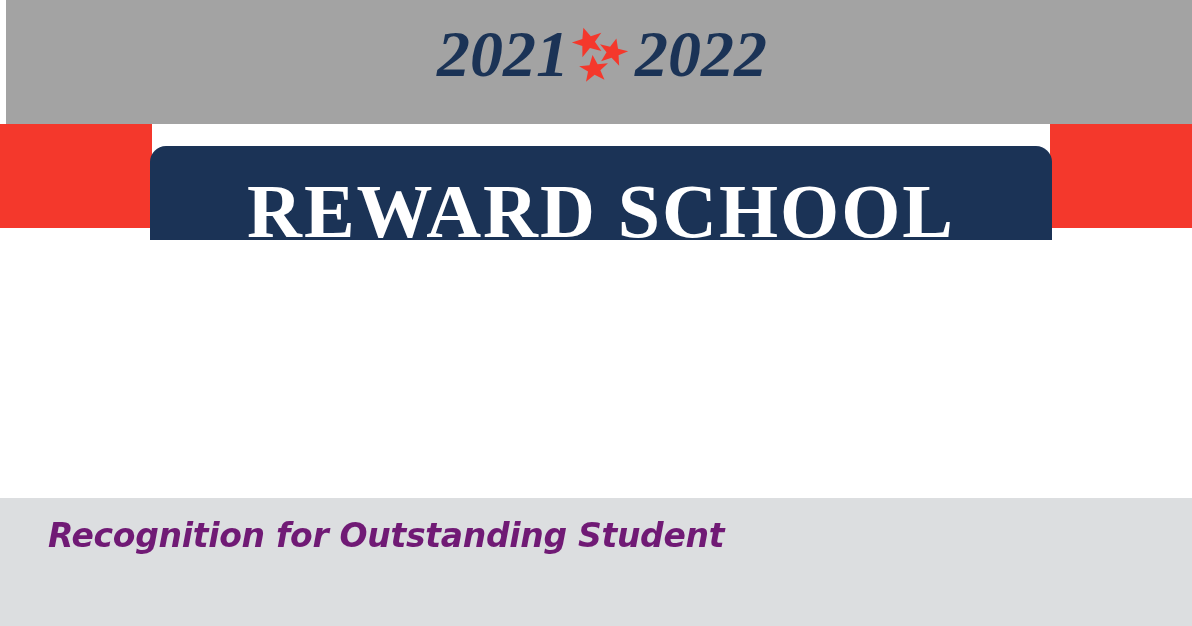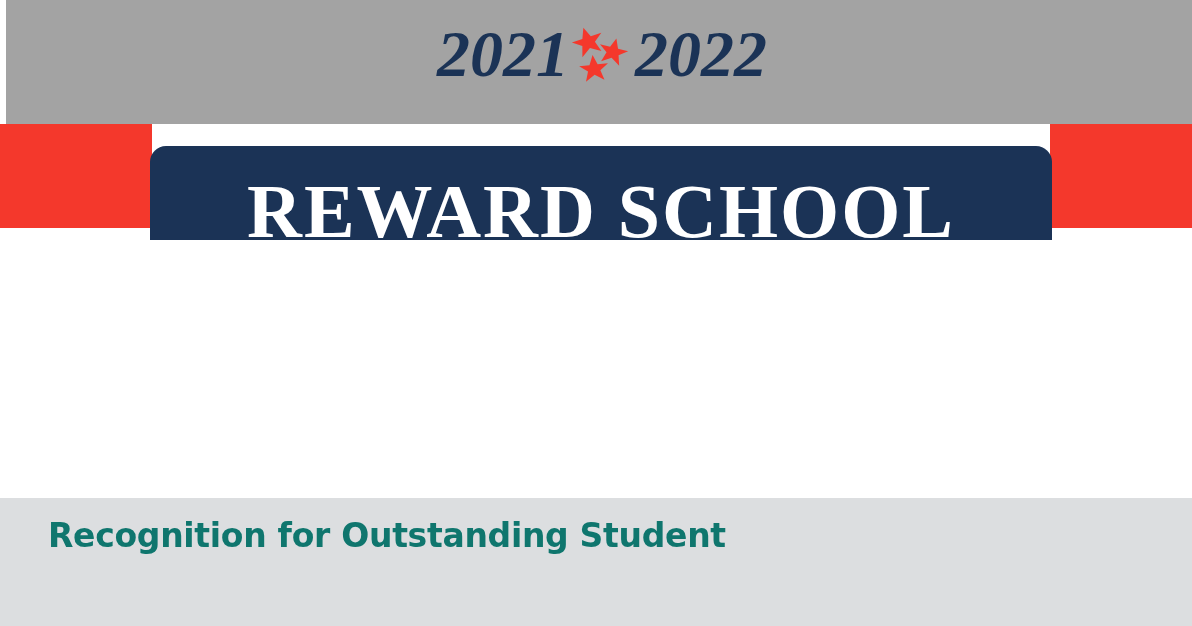--- a/index.html
+++ b/index.html
@@ -119,21 +119,22 @@
   }
 
   .tagline {
     position: absolute;
     left: 48px;
     top: 14px;
     width: 700px;
     font-family: "DejaVu Sans", "Liberation Sans", sans-serif;
     font-size: 33px;
     font-weight: 700;
-    color: #0f766e;
+    font-style: italic;
+    color: #701a75;
     line-height: 1.45;
     letter-spacing: -0.3px;
   }
   .tagline .line { display: block; }
 </style>
 </head>
 <body>
 
 <div id="award-card">
 

